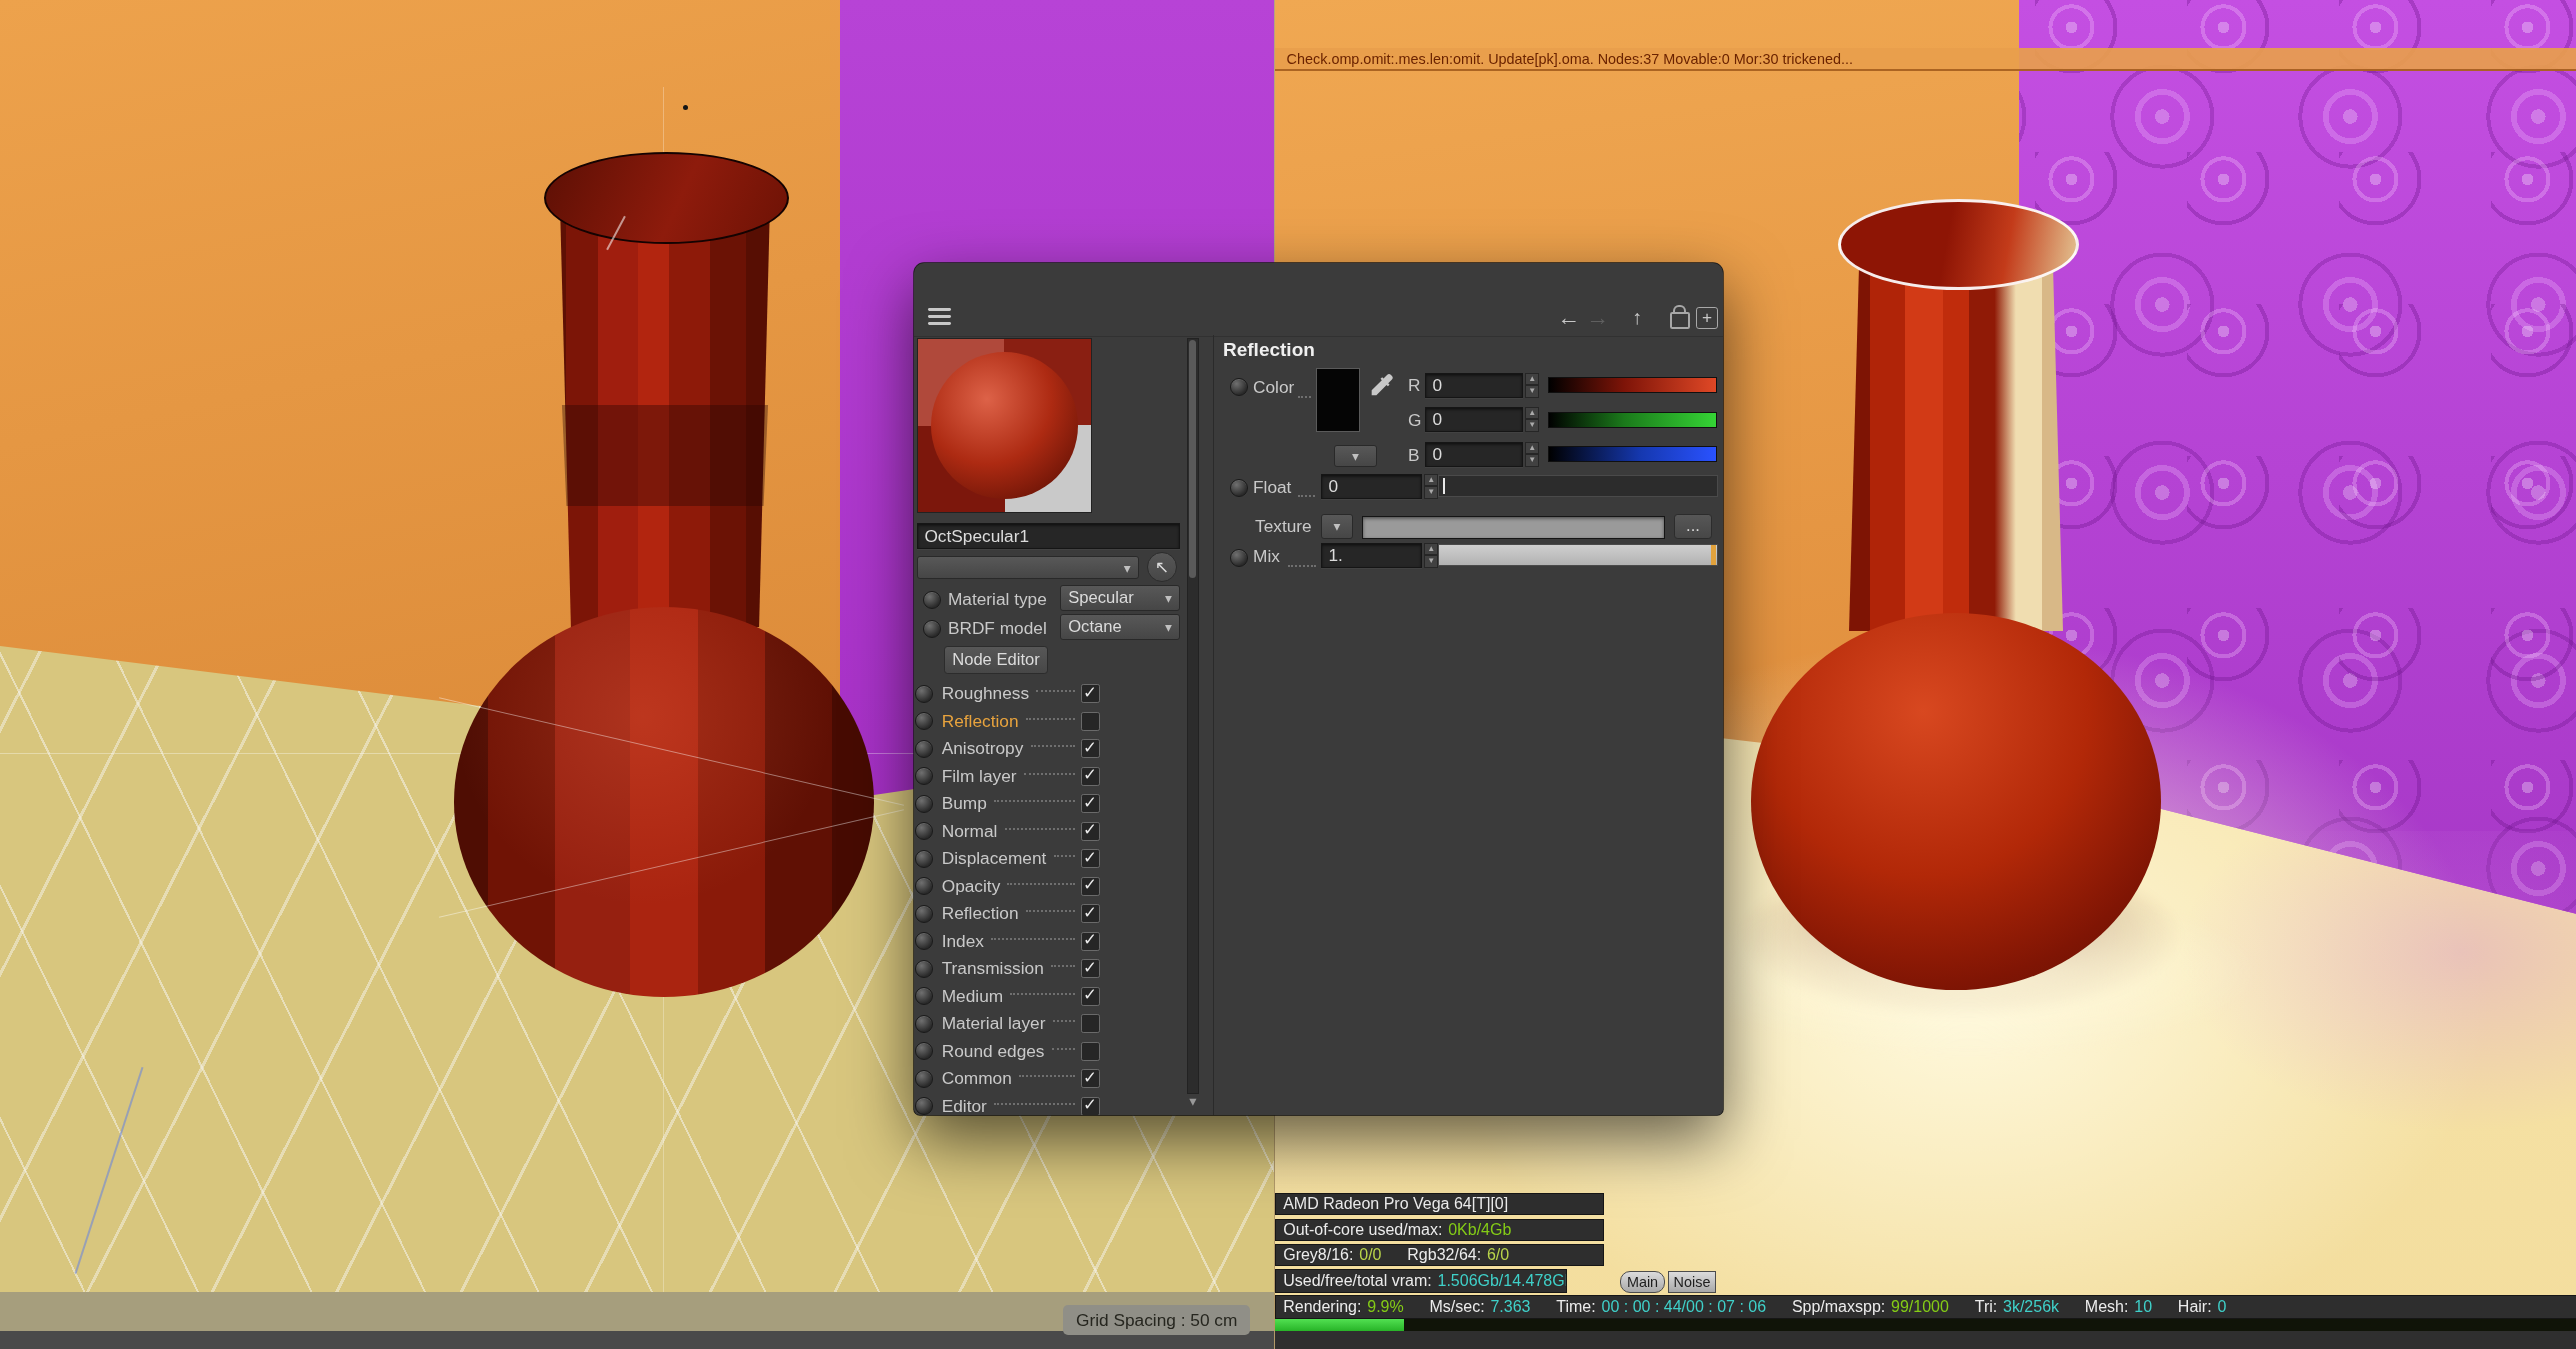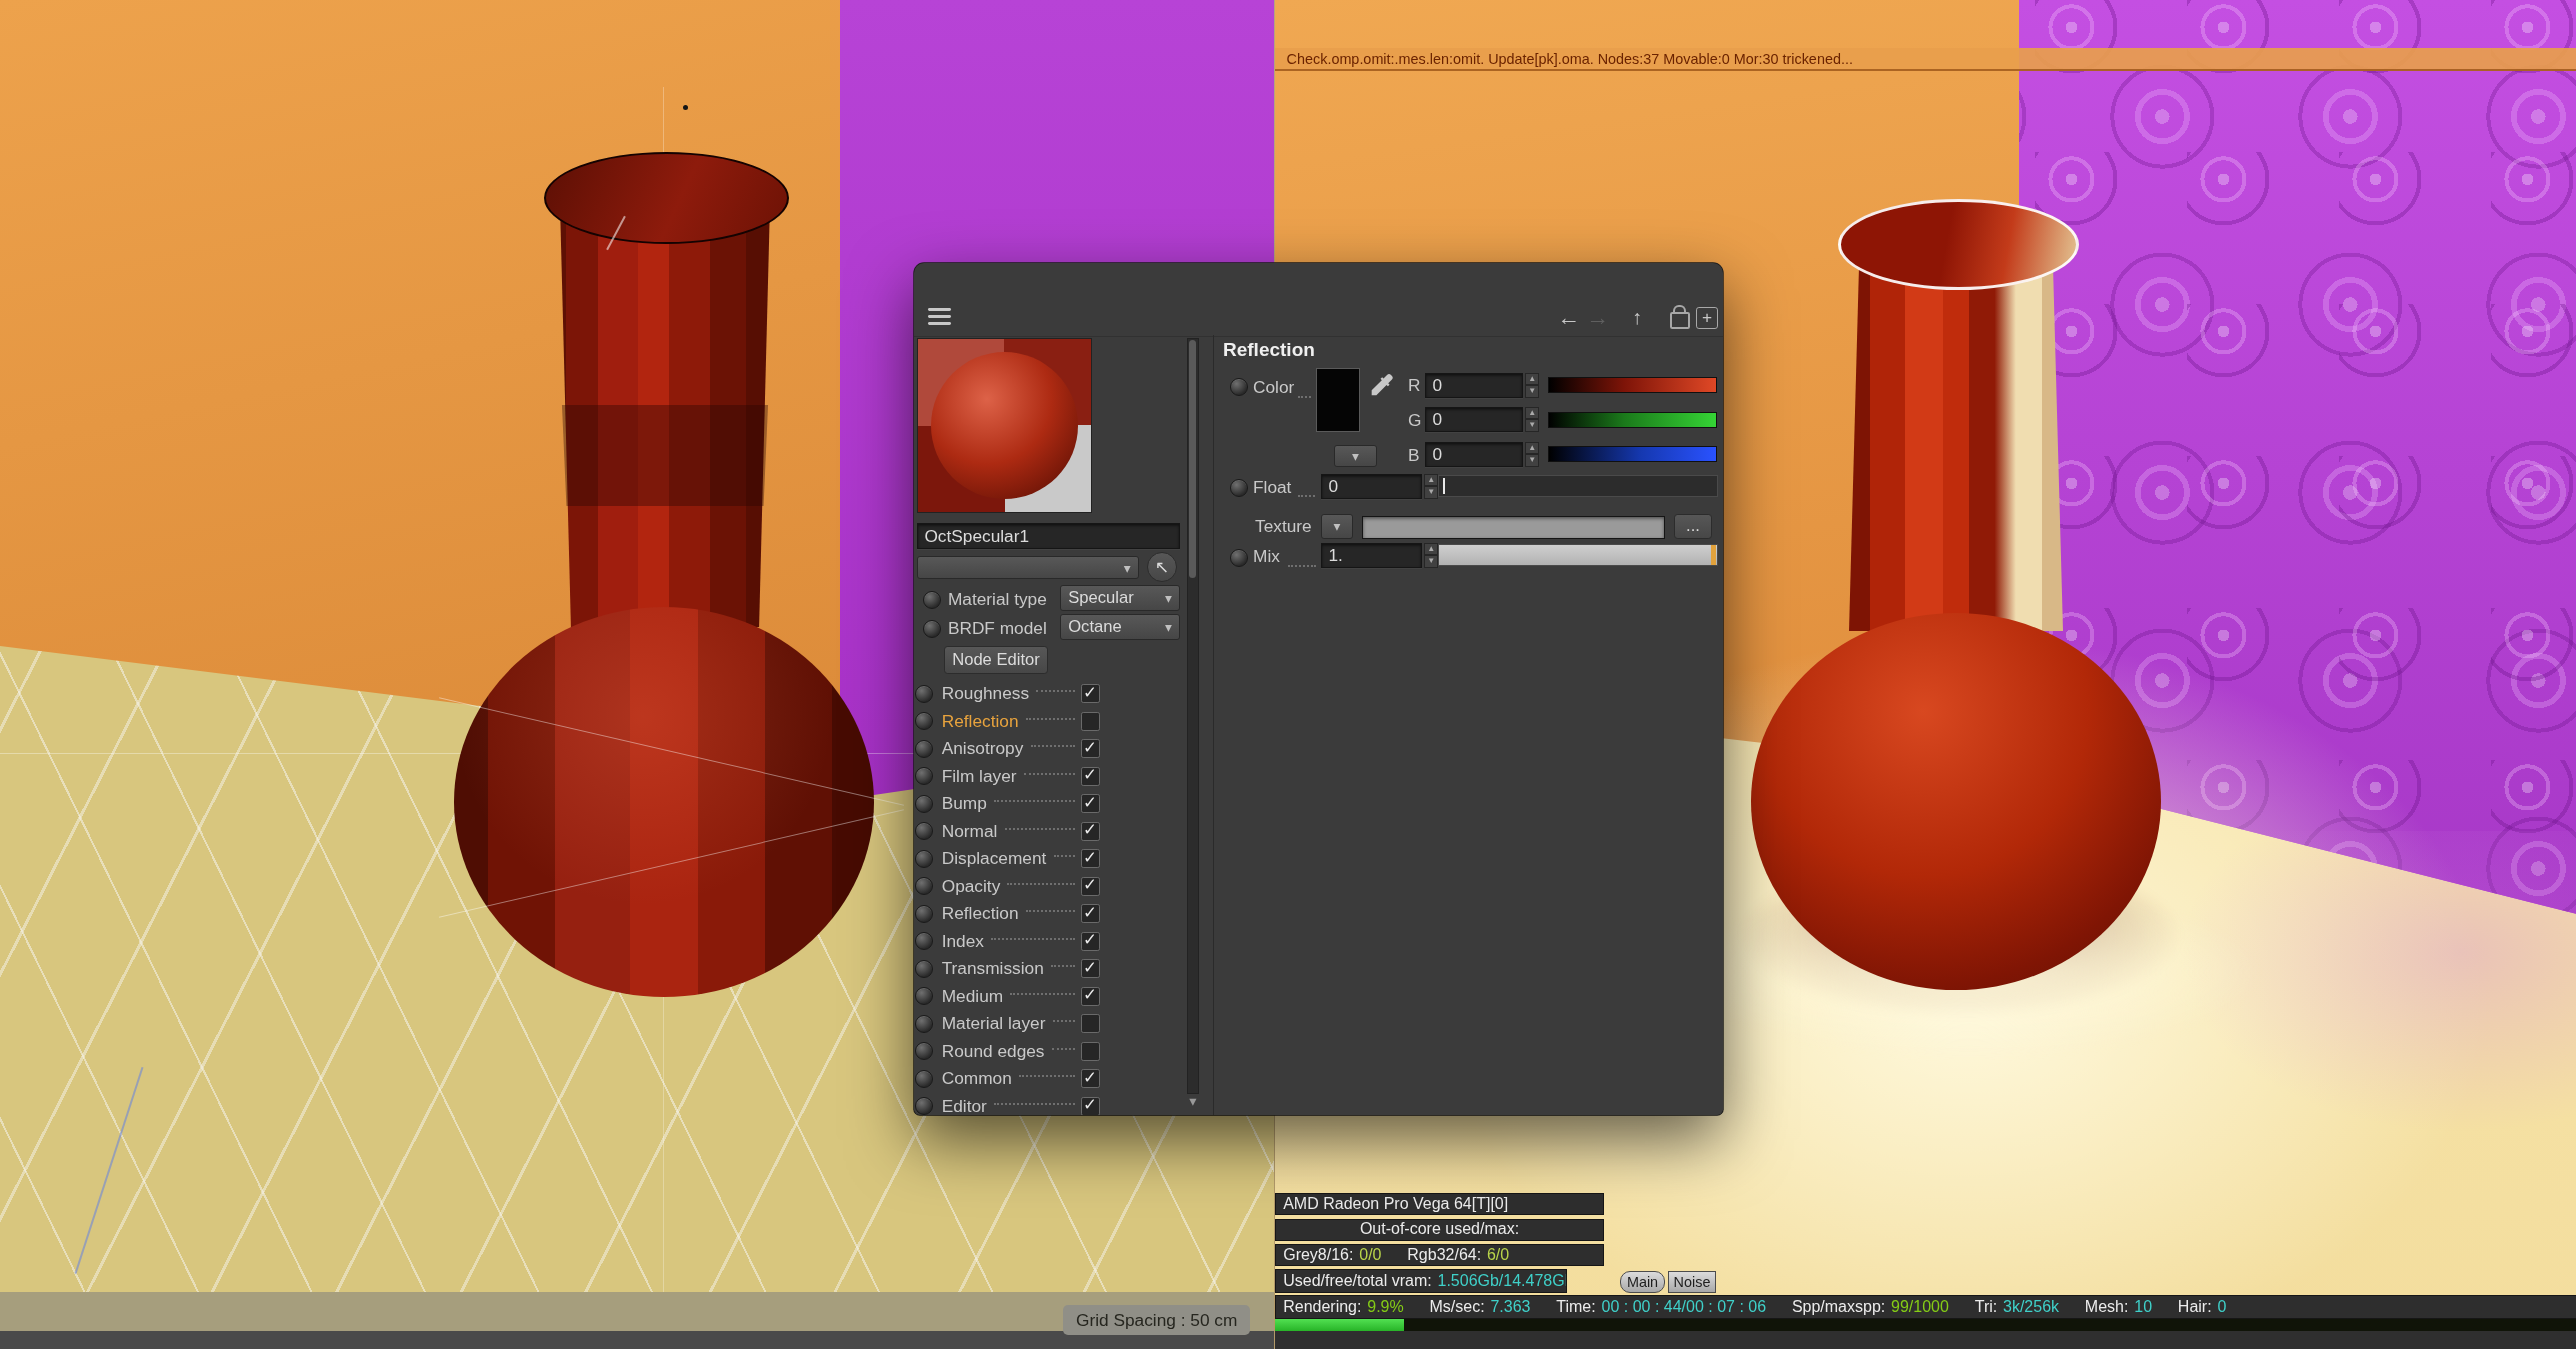--- a/index.html
+++ b/index.html
@@ -199,21 +199,21 @@
     <div class="rv-base-glow"></div>
     <div class="rv-neck"></div>
     <div class="rv-bulb"></div>
     <div class="rv-rim"></div>
 
     <div class="rv-topbar">Check.omp.omit:.mes.len:omit. Update[pk].oma. Nodes:37 Movable:0 Mor:30 trickened...</div>
 
     <div class="stat-row" style="left:0;top:1193px;width:329px;height:22.4px;">
       <span>AMD Radeon Pro Vega 64[T][0]</span>
     </div>
-    <div class="stat-row" style="left:0;top:1219px;width:329px;height:22.4px;flex-direction:column;">
+    <div class="stat-row" style="left:0;top:1219px;width:329px;height:22.4px;">
       <span>Out-of-core used/max:</span>
       <span class="v-green">0Kb/4Gb</span>
     </div>
     <div class="stat-row" style="left:0;top:1244px;width:329px;height:22.4px;">
       <span class="pair">
         <span>Grey8/16:</span>
         <span class="v-lime">0/0</span>
       </span>
       <span class="pair">
         <span>Rgb32/64:</span>

